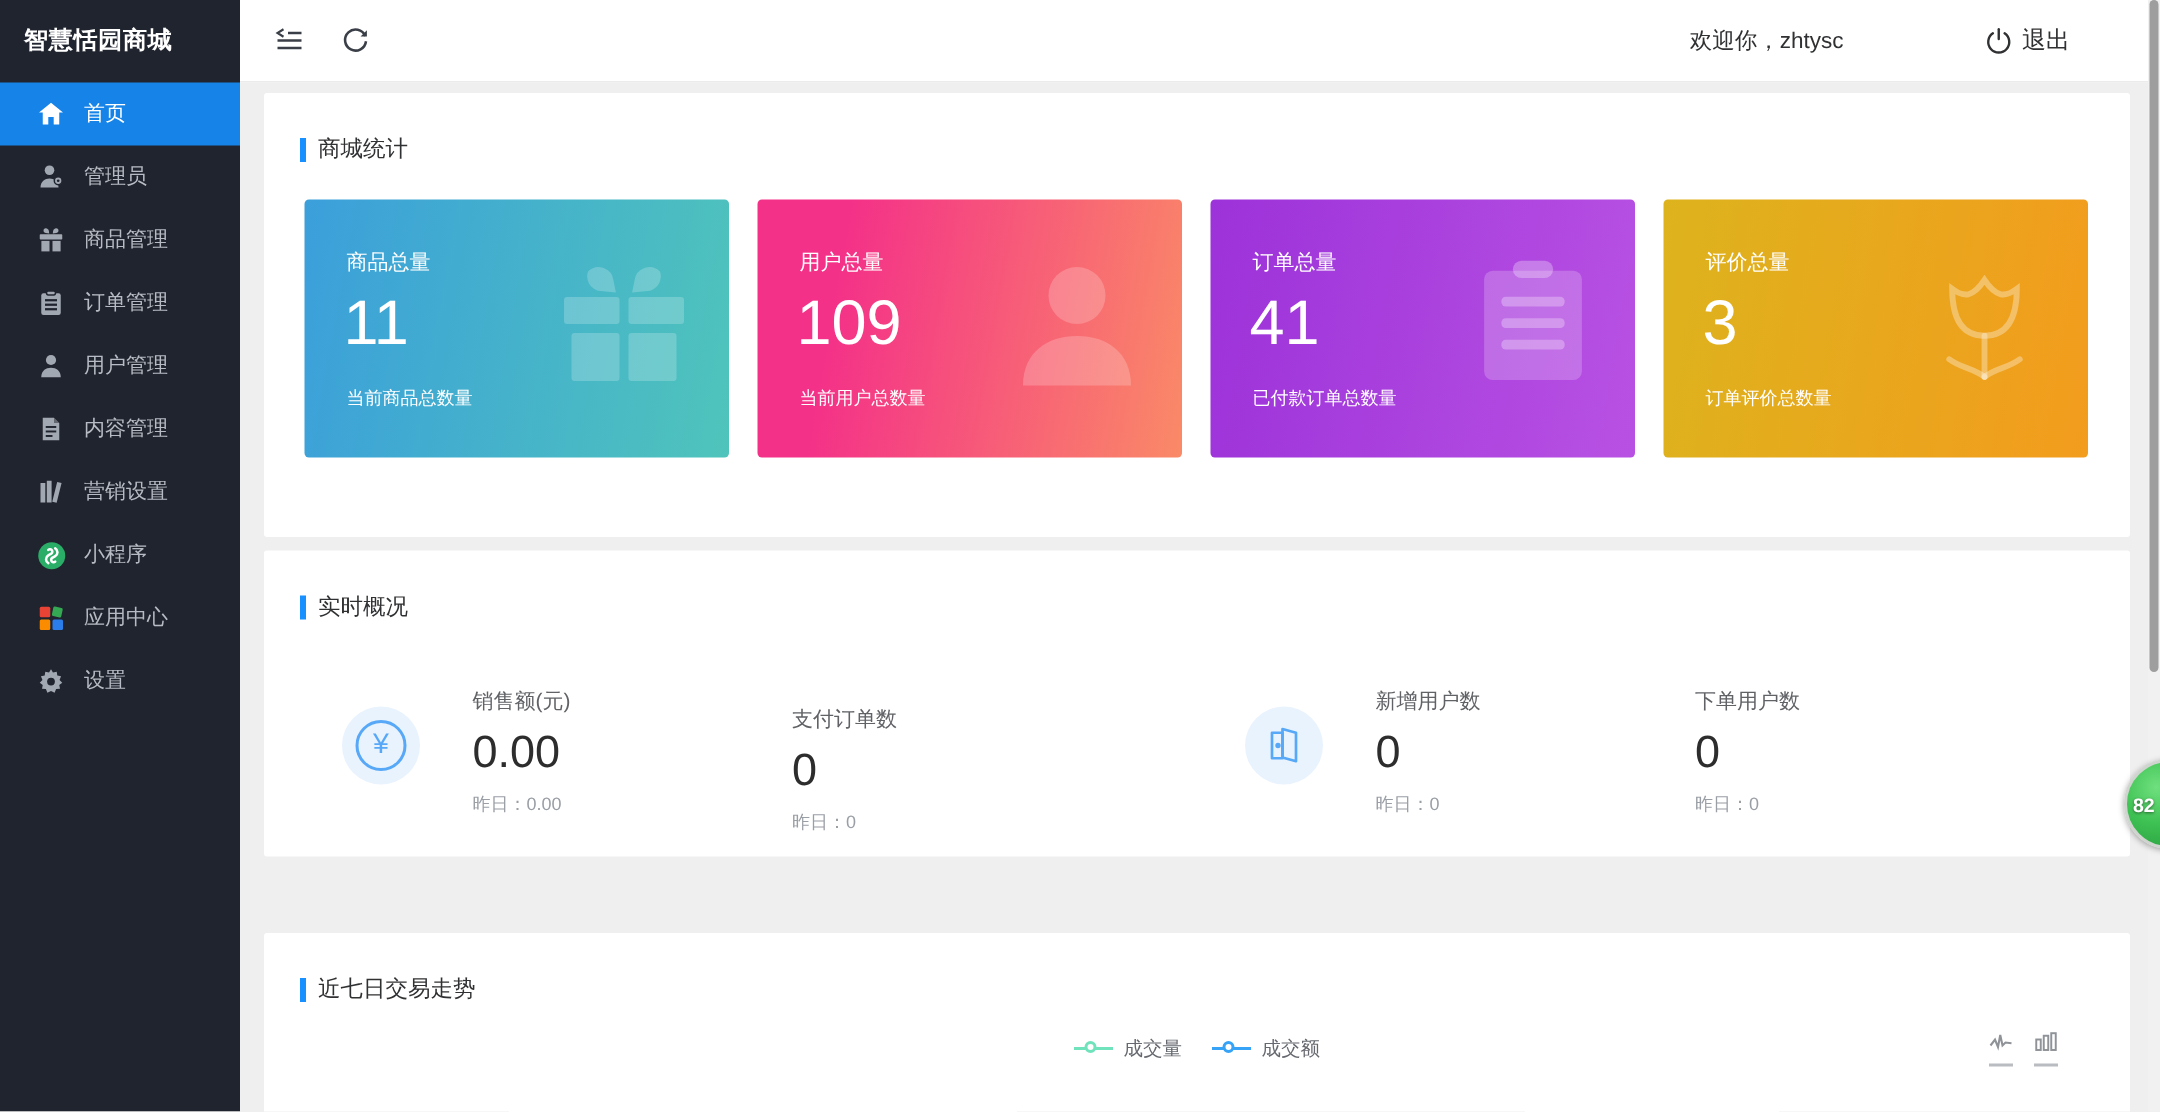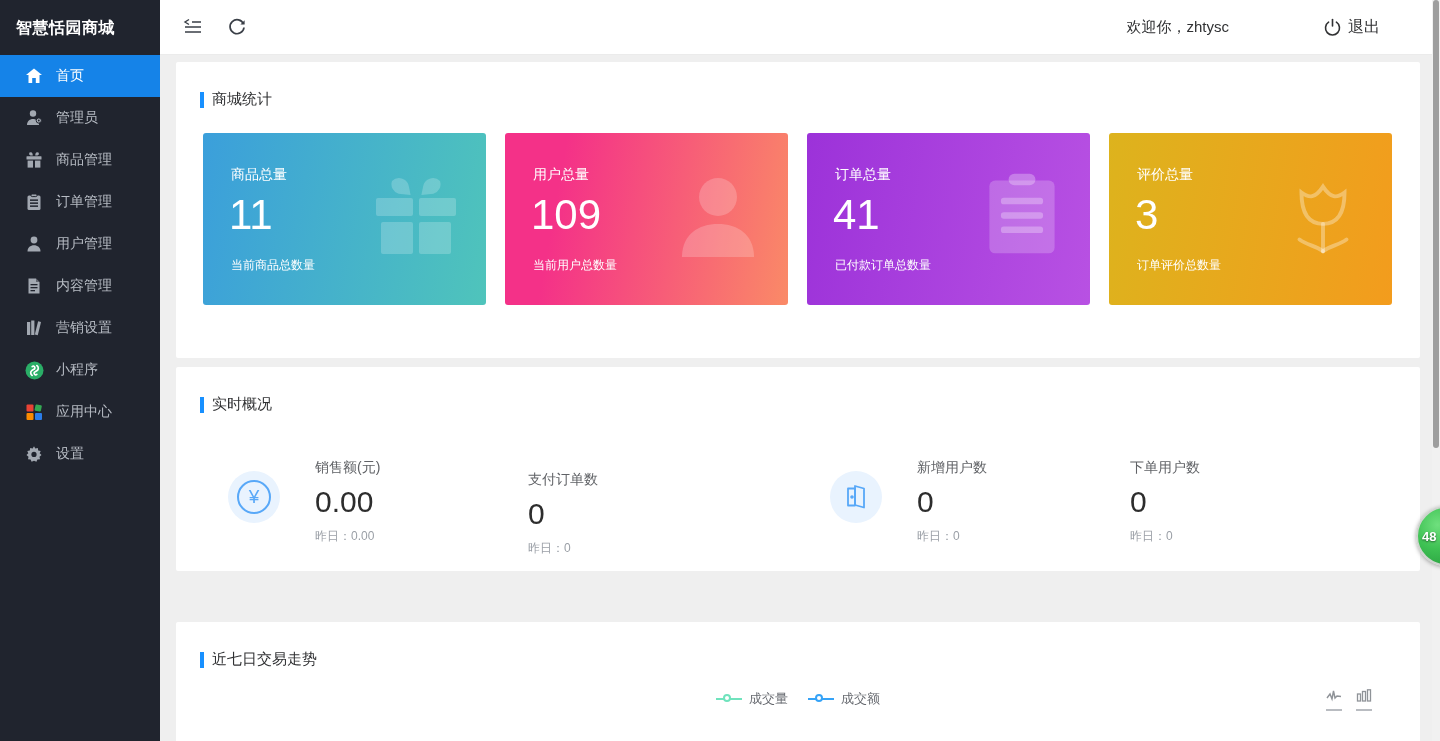--- a/index.html
+++ b/index.html
@@ -385,16 +385,16 @@
         </span>
       </div>
     </div>
 
   </div>
 
   <div class="scrollbar">
     <div class="scroll-thumb"></div>
   </div>
   <div class="float-badge">
-    <span>48</span>
+    <span>82</span>
   </div>
 
 </div>
 
 </body></html>

